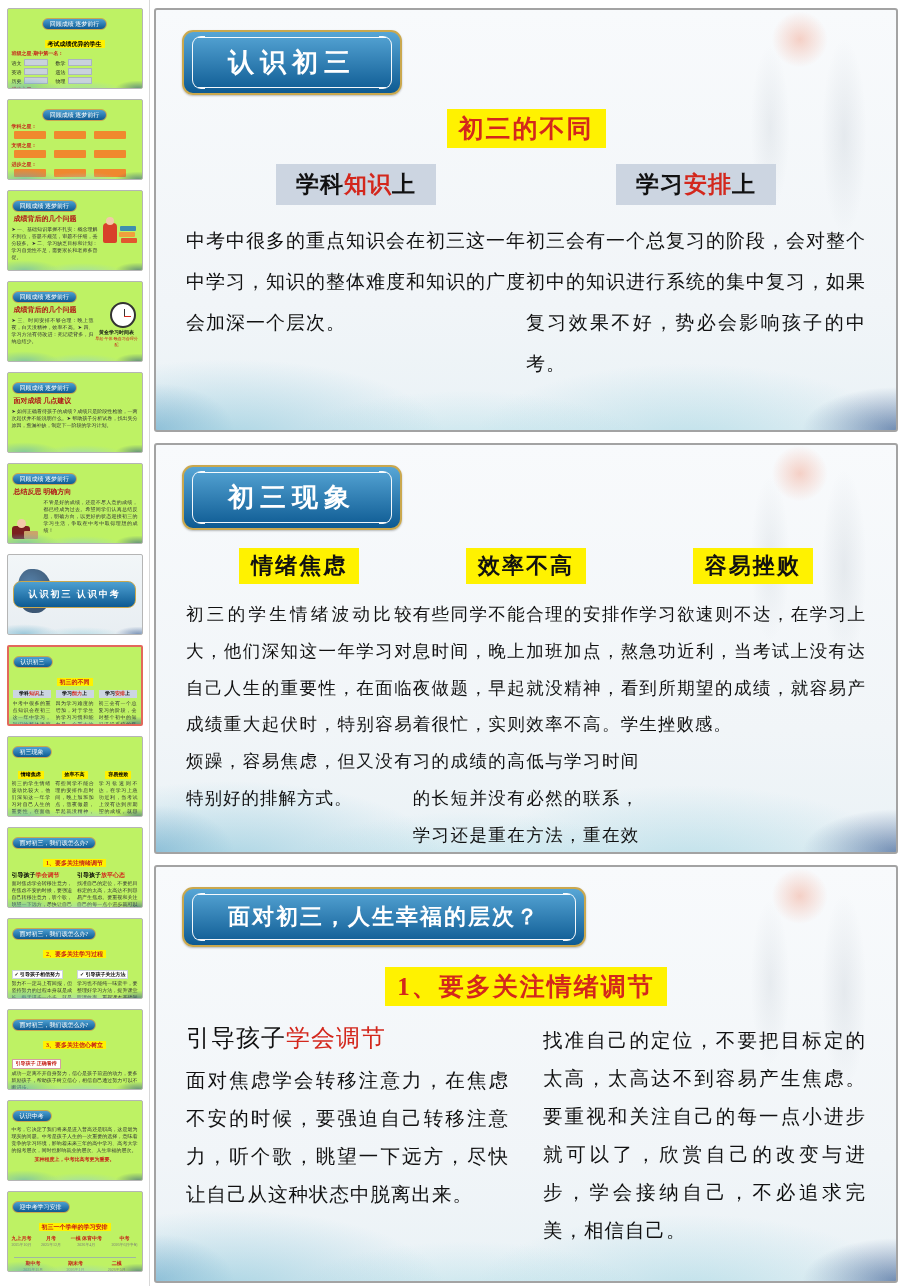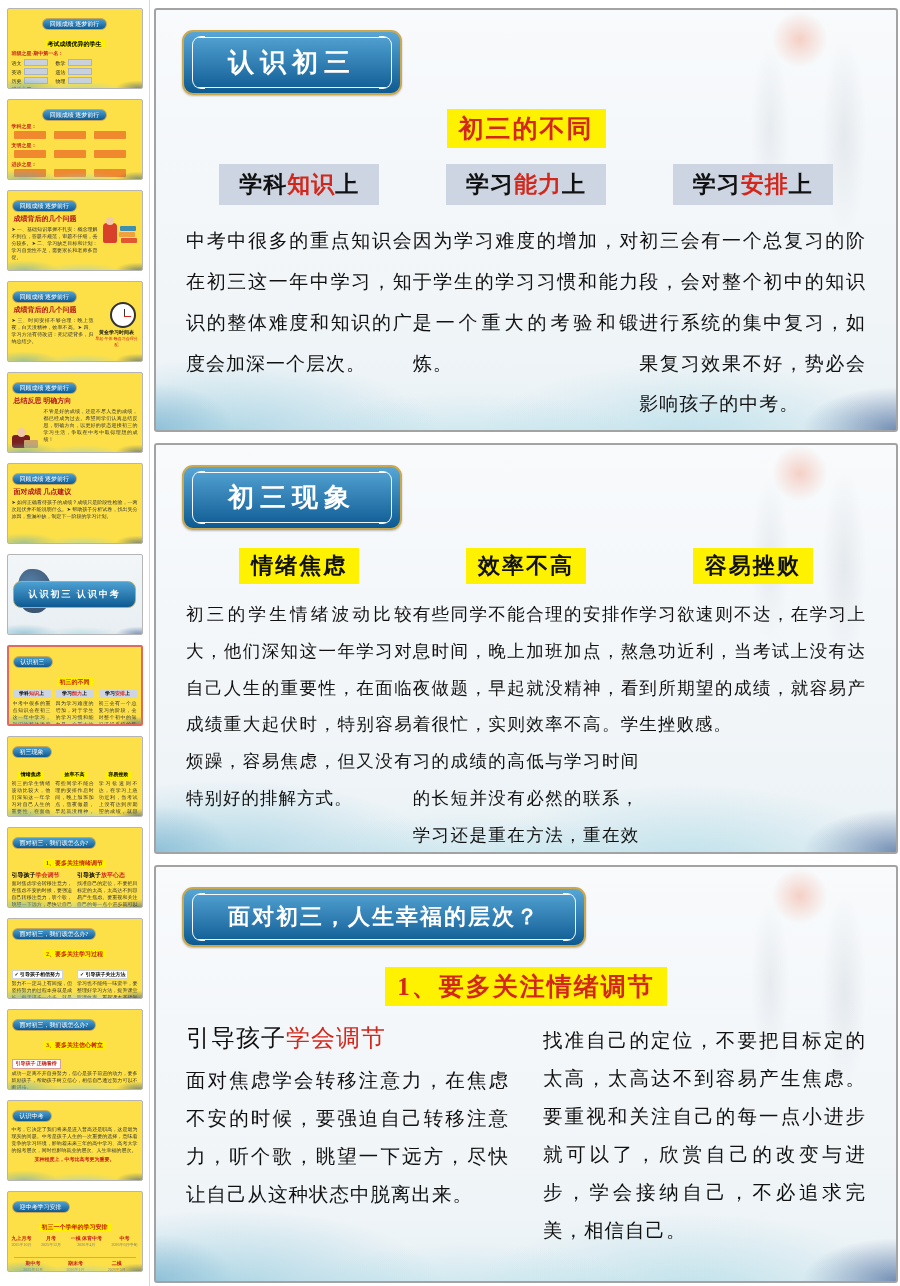--- a/index.html
+++ b/index.html
@@ -3,21 +3,21 @@
 <meta charset="utf-8">
 <style>
   * { box-sizing: border-box; margin: 0; padding: 0; }
   html,body { width:900px; height:1286px; overflow:hidden; background:#ffffff;
     font-family:"Liberation Serif", serif; }
   .app { display:flex; width:900px; height:1286px; background:#f2f2f2; }
 
   
   .sidebar { width:150px; background:#ffffff; border-right:1px solid #d8d8d8;
     padding:8px 0 0 0; display:flex; flex-direction:column; align-items:center; overflow:hidden; }
-  .thumb { width:136px; height:81px; min-height:81px; margin-bottom:10px; background:#fde047;
+  .thumb { width:136px; height:81px; min-height:81px; margin-bottom:10px; background:#bef264;
     border:1px solid #b5b5b5; border-radius:2px; padding:3px 4px; position:relative; overflow:hidden;
     cursor:pointer; }
   .thumb.selected { border:2px solid #e2695b; }
   .thumb::after { content:""; position:absolute; left:0; right:0; bottom:0; height:14px;
     background:
       radial-gradient(ellipse 50px 14px at 12% 100%, rgba(90,170,200,.55), transparent 70%),
       radial-gradient(ellipse 60px 12px at 55% 110%, rgba(140,205,220,.5), transparent 70%),
       radial-gradient(ellipse 30px 10px at 97% 100%, rgba(40,80,140,.55), transparent 75%);
     pointer-events:none; }
   .t-banner { display:inline-block; background:linear-gradient(180deg,#4da0d2,#0d5a92);
@@ -218,35 +218,35 @@
           <b></b>
         </div>
       <div class="t-cap">
         <span>黄金学习时间表</span>
         <span class="sub">早起·午休·晚自习合理分配</span>
       </div>
     </div>
 
     <div class="thumb">
       <div><span class="t-banner">回顾成绩 逐梦前行</span></div>
+      <div class="t-redtitle">面对成绩 几点建议</div>
+      <div class="t-txt">➤ 如何正确看待孩子的成绩？成绩只是阶段性检验，一两次起伏并不能说明什么。➤ 帮助孩子分析试卷，找出失分原因，查漏补缺，制定下一阶段的学习计划。</div>
+    </div>
+
+    <div class="thumb">
+      <div><span class="t-banner">回顾成绩 逐梦前行</span></div>
       <div class="t-redtitle">总结反思 明确方向</div>
       <div class="t-txt" style="margin-left:32px;">不管是好的成绩，还是不尽人意的成绩，都已经成为过去。希望同学们认真总结反思，明确方向，以更好的状态迎接初三的学习生活，争取在中考中取得理想的成绩！</div>
       <div class="t-boy">
           <span class="bd"></span>
           <span class="hd"></span>
           <span class="dk"></span>
         </div>
     </div>
 
-    <div class="thumb">
-      <div><span class="t-banner">回顾成绩 逐梦前行</span></div>
-      <div class="t-redtitle">面对成绩 几点建议</div>
-      <div class="t-txt">➤ 如何正确看待孩子的成绩？成绩只是阶段性检验，一两次起伏并不能说明什么。➤ 帮助孩子分析试卷，找出失分原因，查漏补缺，制定下一阶段的学习计划。</div>
-    </div>
-
     <div class="thumb divider">
       <div class="t-ink">
           <span>贰</span>
         </div>
       <div class="t-plaque">认识初三 认识中考</div>
     </div>
 
     <div class="thumb selected">
       <div><span class="t-banner">认识初三</span></div>
       <div class="t-center"><span class="t-yellow red">初三的不同</span></div>
@@ -373,24 +373,20 @@
         </div>
         <div class="heading-row">
           <span class="chip-yellow red">初三的不同</span>
         </div>
         <div class="cols">
           <div class="col">
             <div class="gray-head"><span>学科</span><span class="rd">知识</span><span>上</span></div>
             <p class="body-txt">中考中很多的重点知识会在初三这一年中学习，知识的整体难度和知识的广度会加深一个层次。</p>
           </div>
           <div class="col">
-            <div class="gray-head"><span>学习</span><span class="rd">能力</span><span>上</span></div>
-            <p class="body-txt">因为学习难度的增加，对于学生的学习习惯和能力是一个重大的考验和锻炼。</p>
-          </div>
-          <div class="col">
             <div class="gray-head"><span>学习</span><span class="rd">安排</span><span>上</span></div>
             <p class="body-txt">初三会有一个总复习的阶段，会对整个初中的知识进行系统的集中复习，如果复习效果不好，势必会影响孩子的中考。</p>
           </div>
         </div>
       </div>
     </section>
 
     <section class="card s2">
       <div class="card-pad">
         <div class="banner">

